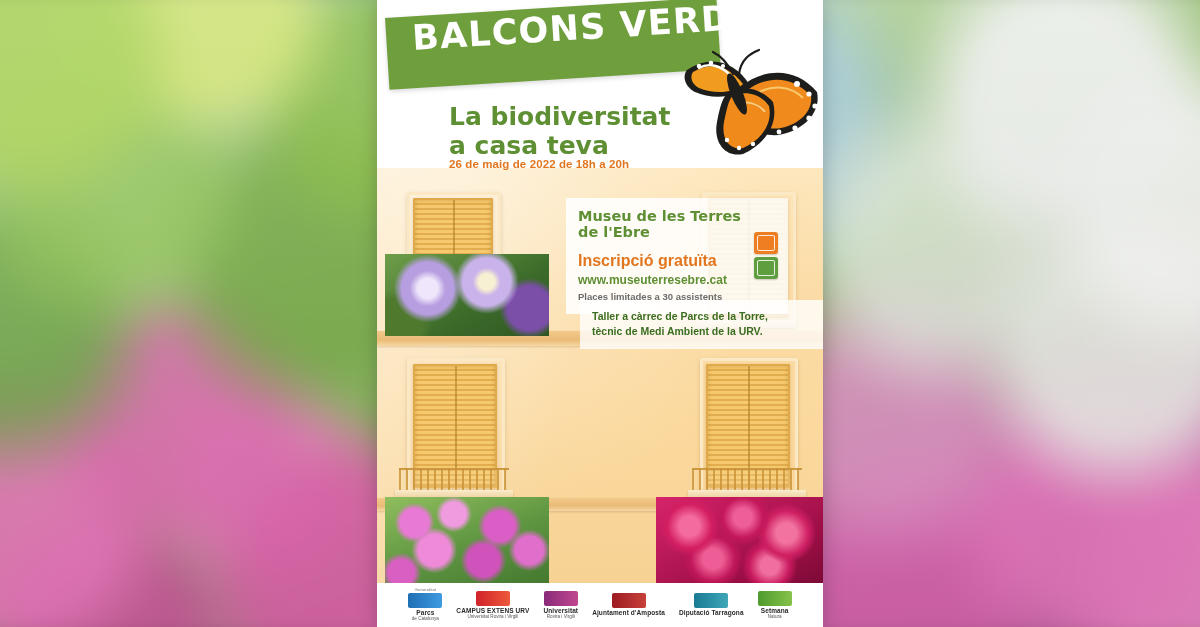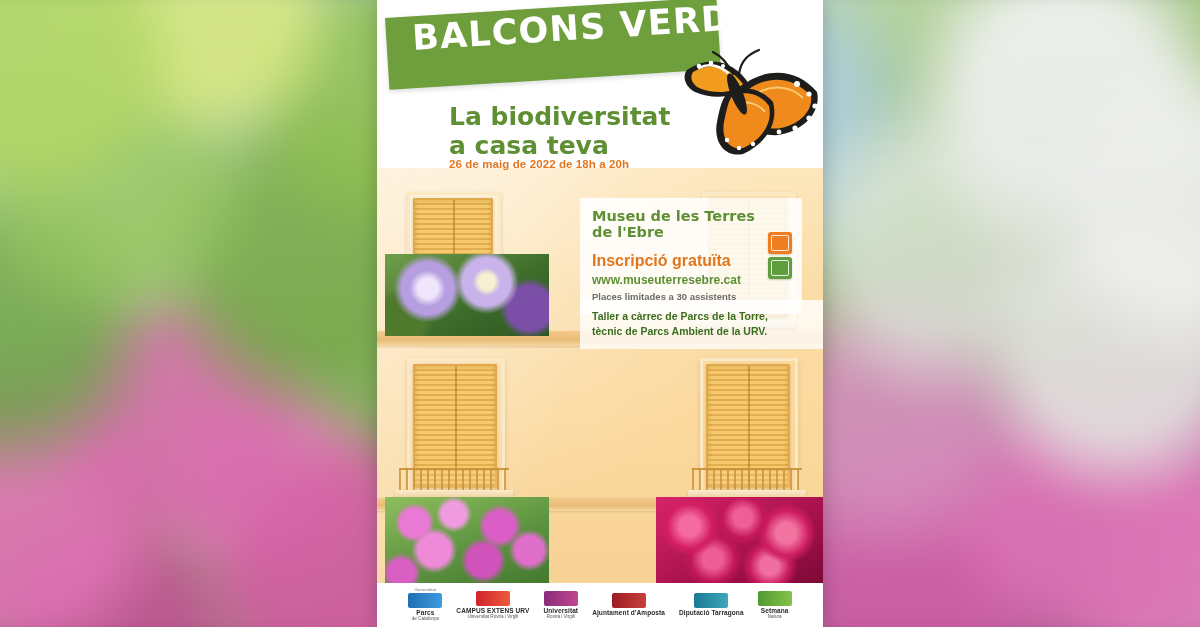--- a/index.html
+++ b/index.html
@@ -185,21 +185,21 @@
     position: absolute;
     left: 292px;
     top: 48px;
     width: 160px;
     height: 128px;
   }
 
   
   .info-main {
     position: absolute;
-    left: 203px;
+    left: 189px;
     top: 198px;
     width: 222px;
     padding: 10px 24px 12px 12px;
     background: rgba(255,255,255,0.88);
     box-sizing: border-box;
   }
   .info-main .venue {
     color: #5e8f33;
     font-size: 14.5px;
     font-weight: bold;
@@ -456,21 +456,21 @@
             <span class="g"></span>
           </div>
         <div class="badge green">
             <span class="g"></span>
           </div>
       </div>
     </div>
 
     <div class="info-sub">
       <div>Taller a càrrec de Parcs de la Torre,</div>
-      <div>tècnic de Parcs Ambient de la URV.</div>
+      <div>tècnic de Medi Ambient de la URV.</div>
     </div>
 
     <div class="footer">
       <div class="logo">
         <div class="l-top">Generalitat</div>
         <div class="mark mark-blue"></div>
         <div class="l-main">Parcs</div>
         <div class="l-sub">de Catalunya</div>
       </div>
 

